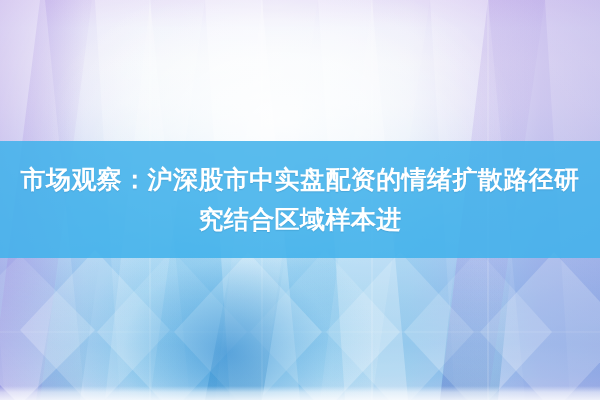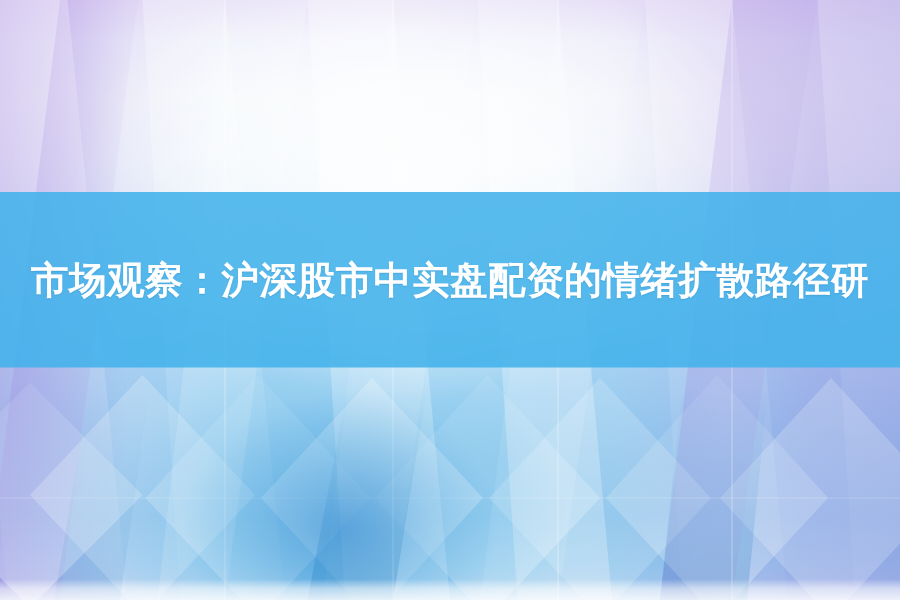--- a/index.html
+++ b/index.html
@@ -88,21 +88,21 @@
     width: 600px;
     height: 400px;
     pointer-events: none;
   }
 
   
   .banner {
     position: absolute;
     left: 0;
     right: 0;
-    top: 128px;
+    top: 141px;
     height: 117px;
     background: rgba(66,178,234,0.88);
     display: flex;
     align-items: center;
     justify-content: flex-start;
   }
   .banner-inner {
     width: 100%;
     text-align: center;
     padding: 0 4px;
@@ -207,19 +207,20 @@
     <line x1="488" y1="0" x2="488" y2="400" stroke="#ffffff" stroke-opacity="0.26" stroke-width="1"></line>
     <line x1="0" y1="332" x2="600" y2="332" stroke="#ffffff" stroke-opacity="0.14" stroke-width="1"></line>
   </svg>
 
   <div class="bg-layer bg-halo"></div>
   <div class="bg-layer bg-pool"></div>
 
   <div class="banner">
     <div class="banner-inner">
       <div class="title-line">市场观察：沪深股市中实盘配资的情绪扩散路径研</div>
+      <div class="title-line">究结合区域样本进</div>
     </div>
   </div>
 
   <div class="bottom-fade"></div>
   <div class="watermark"></div>
 
 </div>
 
 </body></html>

